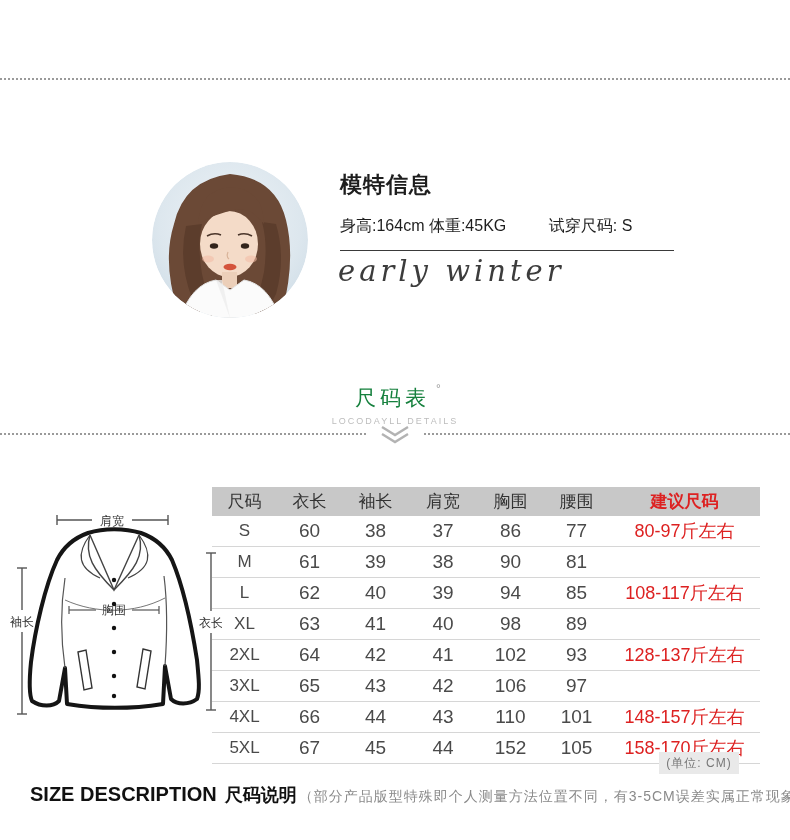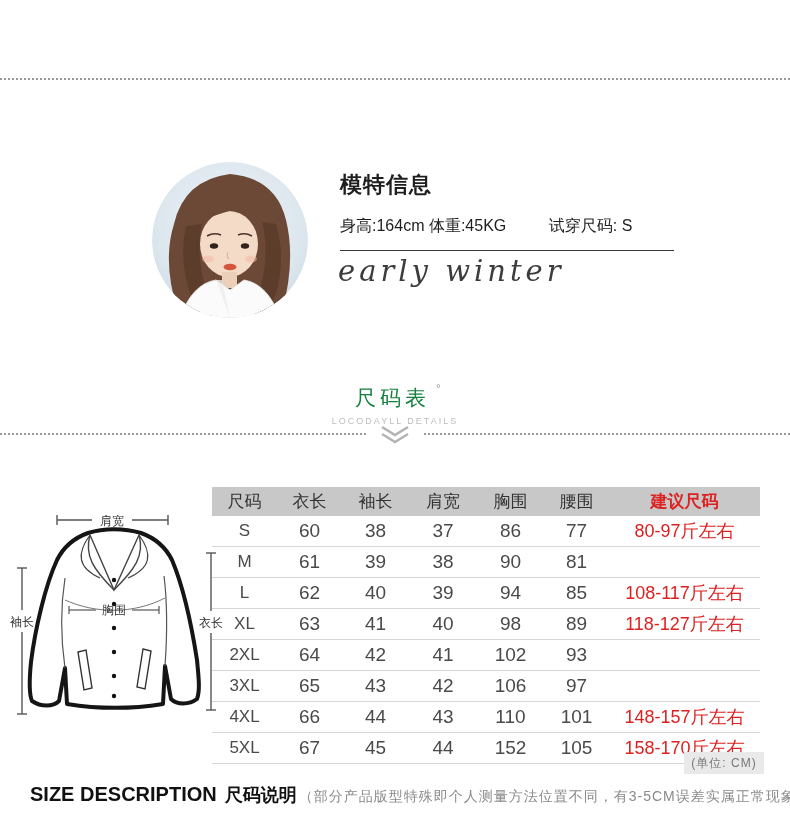--- a/index.html
+++ b/index.html
@@ -41,21 +41,21 @@
   .thead .cell{font-size:17px;color:#333;}
   .tdata{height:30px;border-bottom:1px solid #d6d6d6;}
   .tdata .cell{font-size:19px;color:#4a4a4a;}
   .tdata .cell.c0{font-size:17px;}
   .cell{text-align:center;white-space:nowrap;}
   .c0{width:65px;} .c1{width:65px;} .c2{width:67px;} .c3{width:68px;}
   .c4{width:67px;} .c5{width:65px;} .c6{width:151px;}
   .thead .c6{color:#dd2121;font-weight:bold;font-size:17px;}
   .tdata .c6{color:#dd2121;font-size:18px;}
 
-  .unit-box{left:684px;top:752px;width:80px;height:22px;background:#e9e9e9;
+  .unit-box{left:659px;top:752px;width:80px;height:22px;background:#e9e9e9;
     font-size:12px;color:#777;display:flex;align-items:center;justify-content:center;letter-spacing:1px;}
 
   
   .footer{left:30px;top:783px;white-space:nowrap;display:flex;align-items:baseline;}
   .f-en{font-size:20px;font-weight:bold;color:#111;letter-spacing:0px;}
   .f-cn{font-size:18px;font-weight:bold;color:#111;margin-left:8px;}
   .f-note{font-size:14px;color:#8a8a8a;margin-left:2px;letter-spacing:1px;}
 
   
   .jacket{left:6px;top:492px;}
@@ -225,29 +225,29 @@
         <span class="cell c5">85</span>
         <span class="cell c6">108-117斤左右</span>
       </div>
       <div class="trow tdata">
         <span class="cell c0">XL</span>
         <span class="cell c1">63</span>
         <span class="cell c2">41</span>
         <span class="cell c3">40</span>
         <span class="cell c4">98</span>
         <span class="cell c5">89</span>
-        <span class="cell c6">118-127斤左右</span>
       </div>
       <div class="trow tdata">
         <span class="cell c0">2XL</span>
         <span class="cell c1">64</span>
         <span class="cell c2">42</span>
         <span class="cell c3">41</span>
         <span class="cell c4">102</span>
         <span class="cell c5">93</span>
+        <span class="cell c6">128-137斤左右</span>
       </div>
       <div class="trow tdata">
         <span class="cell c0">3XL</span>
         <span class="cell c1">65</span>
         <span class="cell c2">43</span>
         <span class="cell c3">42</span>
         <span class="cell c4">106</span>
         <span class="cell c5">97</span>
       </div>
       <div class="trow tdata">

